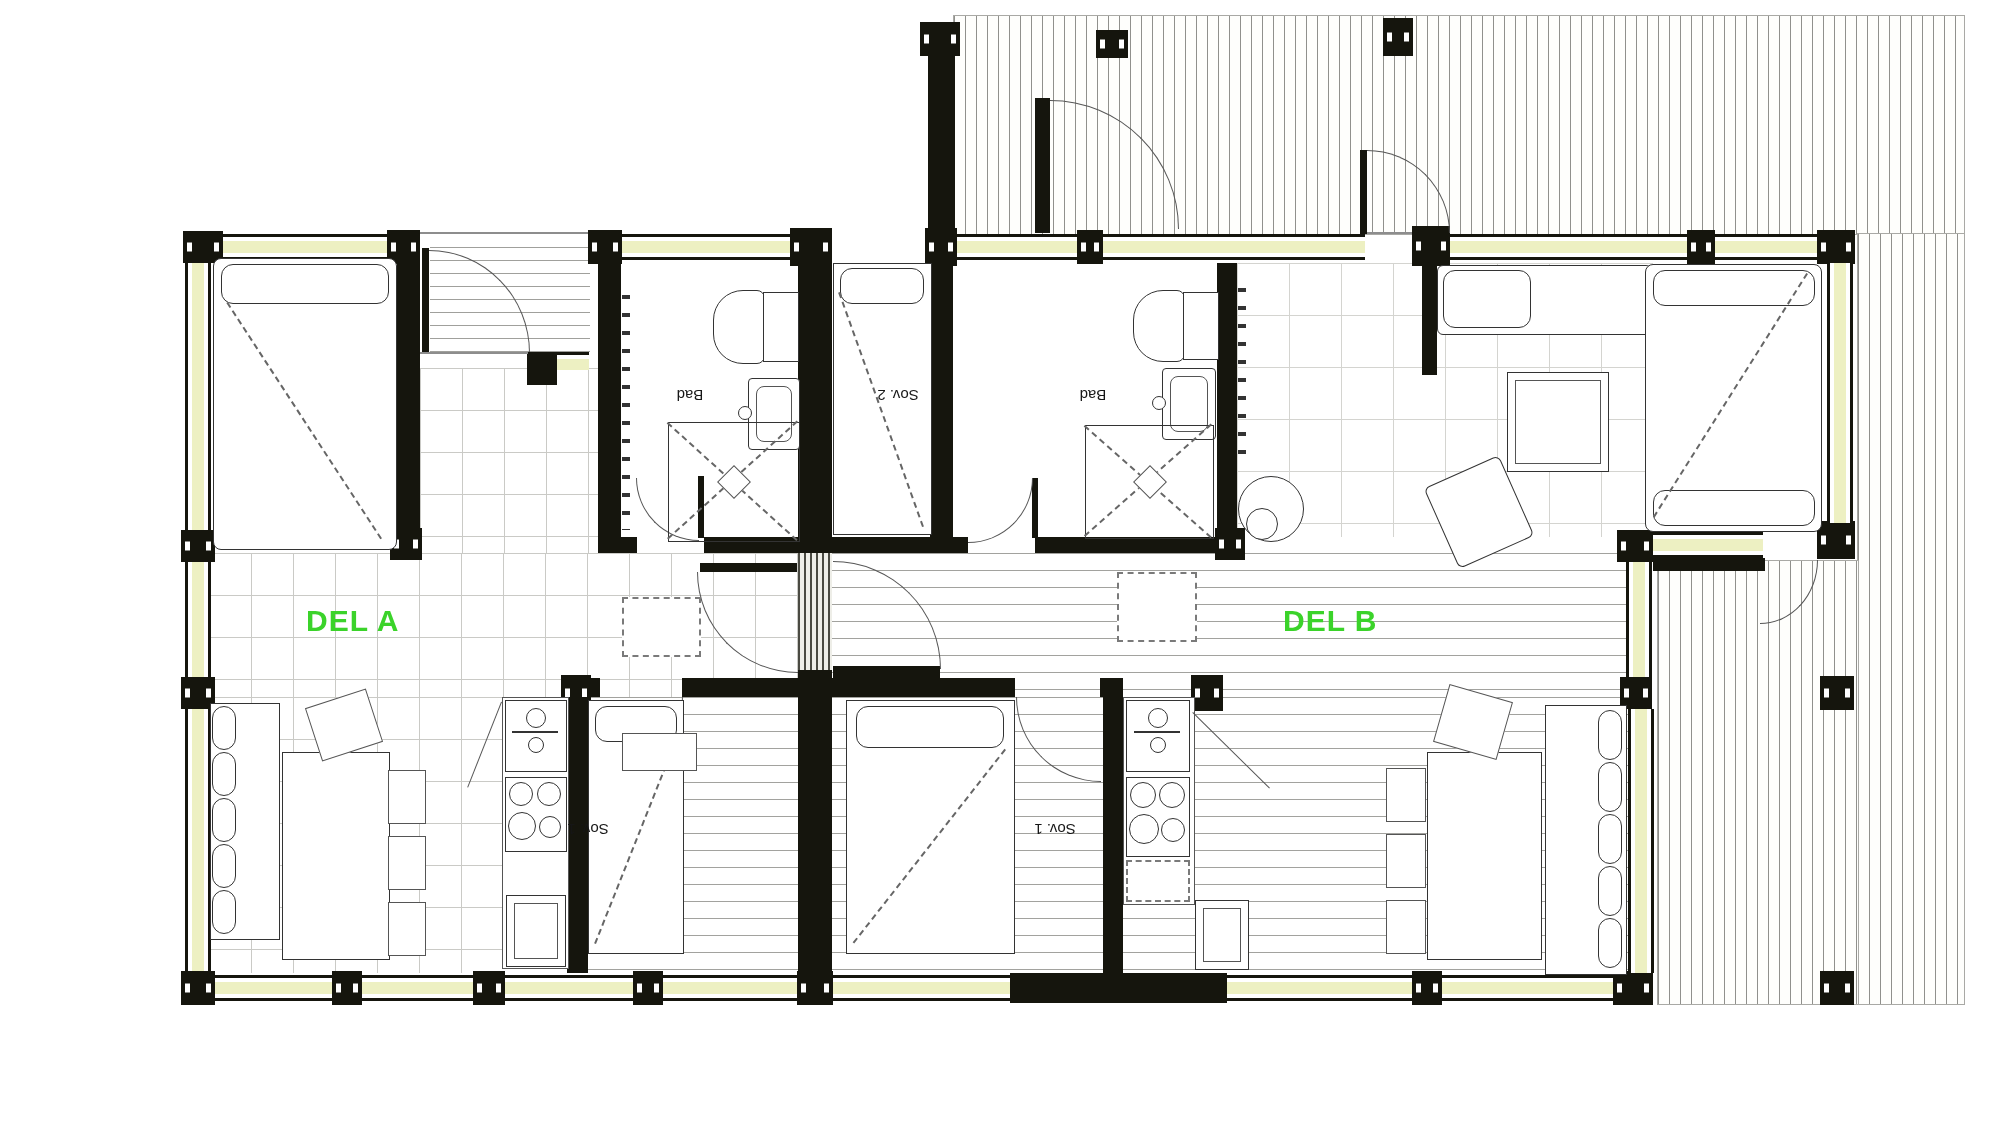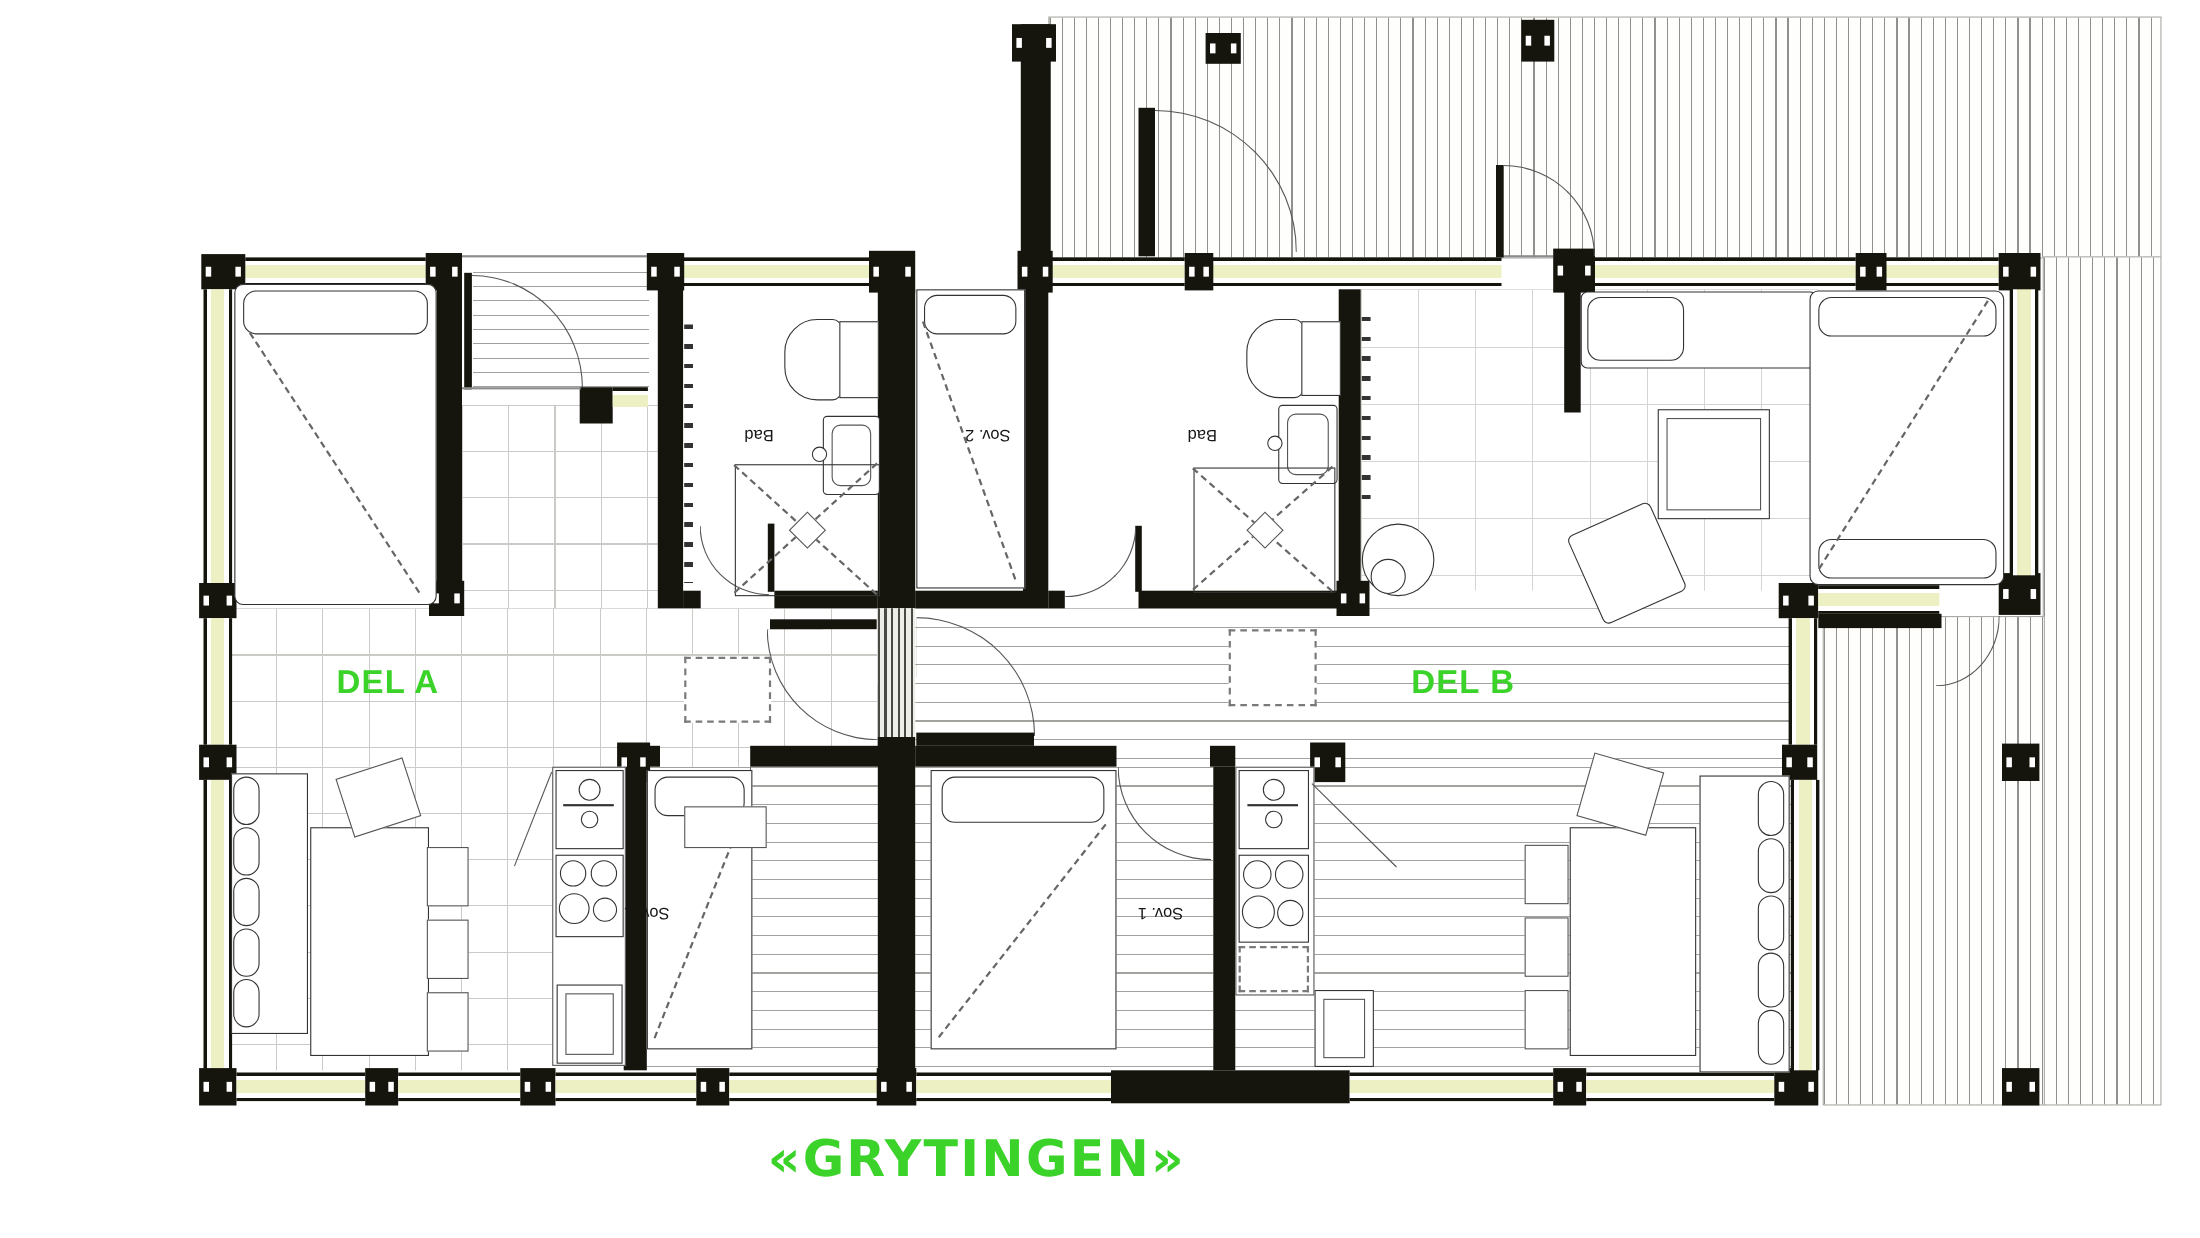--- a/index.html
+++ b/index.html
@@ -289,15 +289,14 @@
   <div class="lbl rot" style="left:548px;top:816px;width:80px;height:28px;">
       <span>Sov. 1</span>
     </div>
   <div class="lbl rot" style="left:1015px;top:816px;width:80px;height:28px;">
       <span>Sov. 1</span>
     </div>
 
   <div class="green" style="left:306px;top:604px;font-size:30px;">DEL A</div>
   <div class="green" style="left:1283px;top:604px;font-size:30px;">DEL B</div>
 
-  <div class="green" style="left:638px;top:1026px;width:500px;font-size:46px;font-weight:900;letter-spacing:2px;text-align:center;font-family:'DejaVu Sans',sans-serif;">«GRYTINGEN»</div>
 
 </div>
 
 </body></html>

